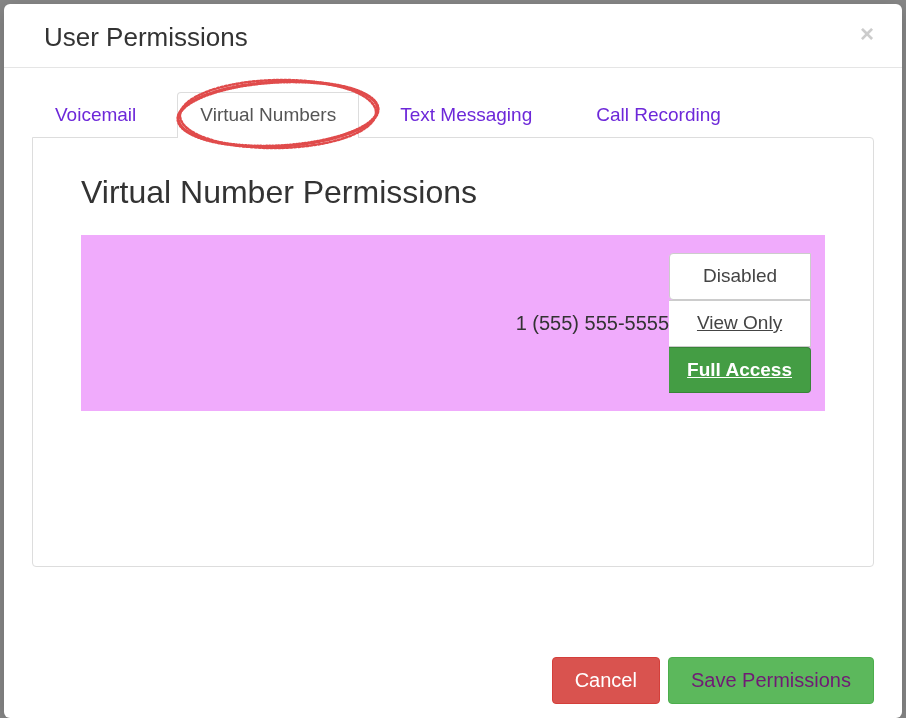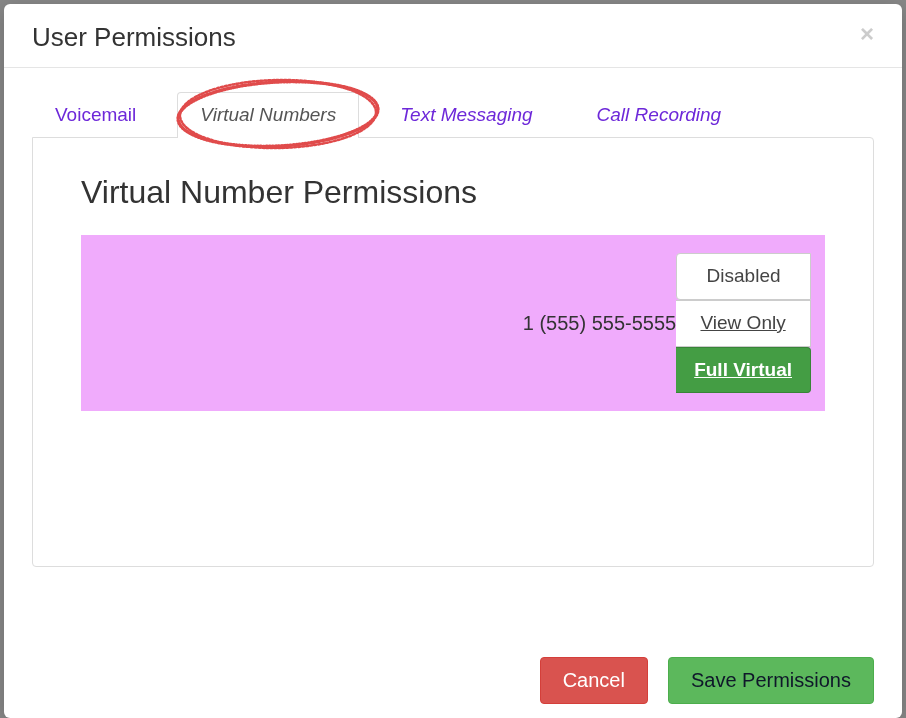--- a/index.html
+++ b/index.html
@@ -24,20 +24,21 @@
       padding: 18px 28px 14px 28px;
       border-bottom: 1px solid #e5e5e5;
       display: flex;
       justify-content: space-between;
       align-items: flex-start;
     }
     .modal-title {
       font-size: 26px;
       font-weight: 400;
       color: #333;
+      margin-left: 12px;
     }
     .close-btn {
       font-size: 24px;
       color: #ccc;
       cursor: pointer;
       line-height: 1;
       background: none;
       border: none;
       font-weight: 600;
     }
@@ -61,21 +62,21 @@
       border-radius: 4px 4px 0 0;
       position: relative;
       z-index: 2;
     }
     .tab.active {
       color: #555;
       background: #fff;
       border-color: #ddd;
       margin-bottom: -1px;
     }
-    .tab + .tab { margin-left: 18px; font-style: italic; }
+    .tab + .tab { margin-left: 18px; }
     .tabpanel {
       border: 1px solid #ddd;
       border-radius: 0 4px 4px 4px;
       padding: 36px 48px 48px 48px;
       min-height: 430px;
       position: relative;
       z-index: 1;
     }
     .section-title {
       font-size: 32px;
@@ -113,39 +114,39 @@
     .opt-btn.selected {
       background: #449d44;
       border-color: #398439;
       color: #fff;
       font-weight: 600;
     }
     .modal-footer {
       padding: 22px 28px 14px 28px;
       display: flex;
       justify-content: flex-end;
-      gap: 20px;
+      gap: 8px;
       margin-left: 36px;
     }
     .btn {
       font-size: 20px;
       padding: 11px 22px;
       border-radius: 4px;
       cursor: pointer;
       border: 1px solid transparent;
     }
     .btn-danger {
       background: #d9534f;
       border-color: #d43f3a;
       color: #fff;
     }
     .btn-success {
       background: #5cb85c;
       border-color: #4cae4c;
-      color: #0f172a;
+      color: #701a75;
     }
     .annotation {
       position: absolute;
       pointer-events: none;
       z-index: 5;
     }
     .annotation svg { display:block; }
   </style>
 </head>
 <body>
@@ -174,21 +175,21 @@
     </div>
 
     <div class="tabpanel">
       <h3 class="section-title">Virtual Number Permissions</h3>
 
       <div class="perm-row">
         <div class="perm-number">1 (555) 555-5555</div>
         <div class="btn-group">
           <button class="opt-btn">Disabled</button>
           <button class="opt-btn">View Only</button>
-          <button class="opt-btn selected">Full Virtual</button>
+          <button class="opt-btn selected">Full Access</button>
         </div>
       </div>
     </div>
 
   </div>
 
   <div class="modal-footer">
     <button class="btn btn-danger">Cancel</button>
     <button class="btn btn-success">Save Permissions</button>
   </div>

